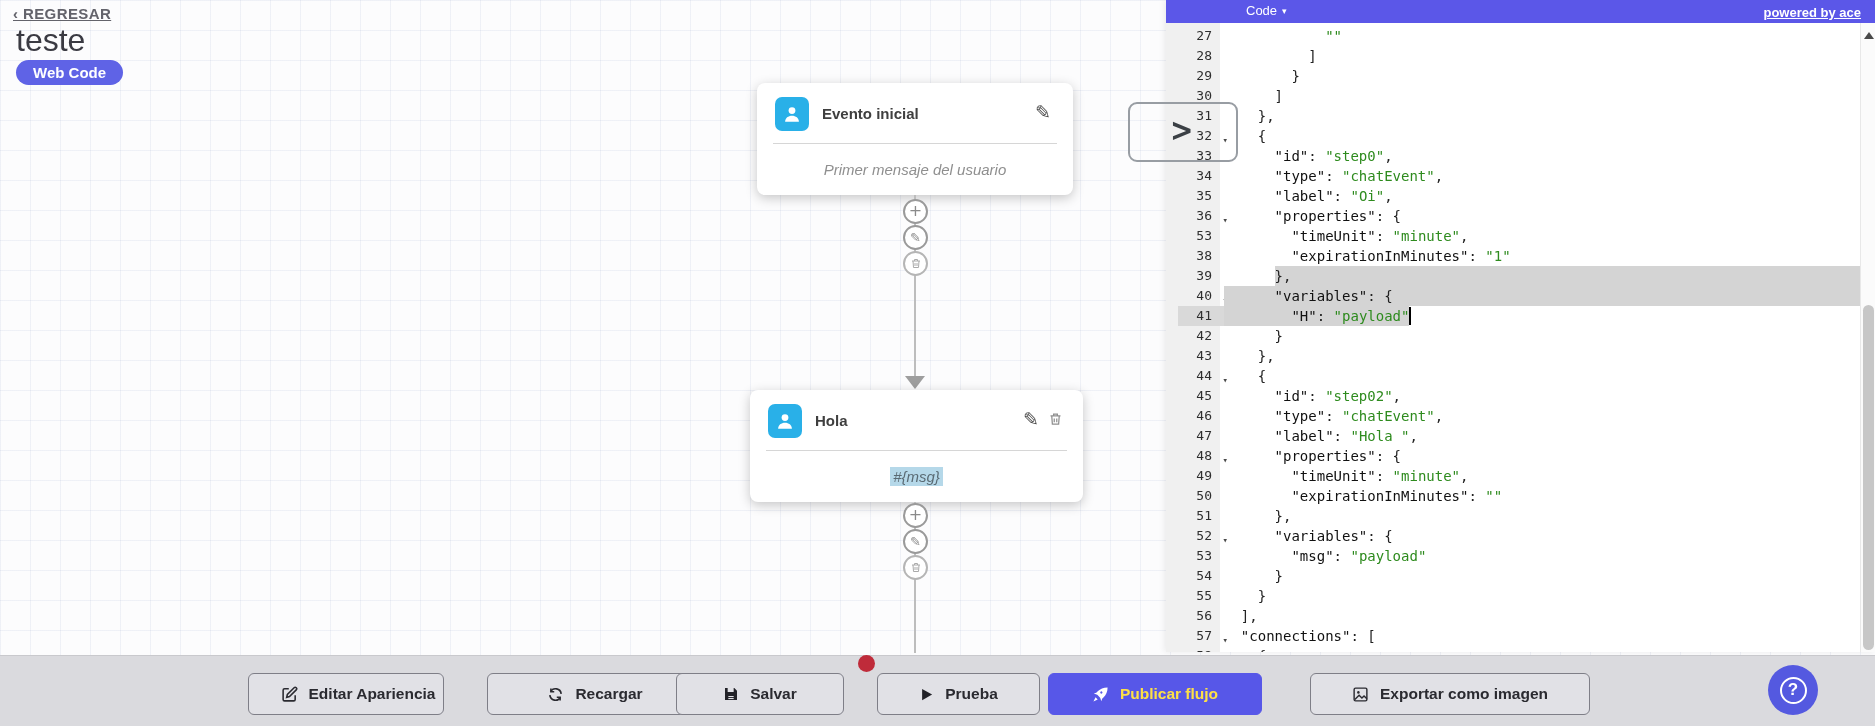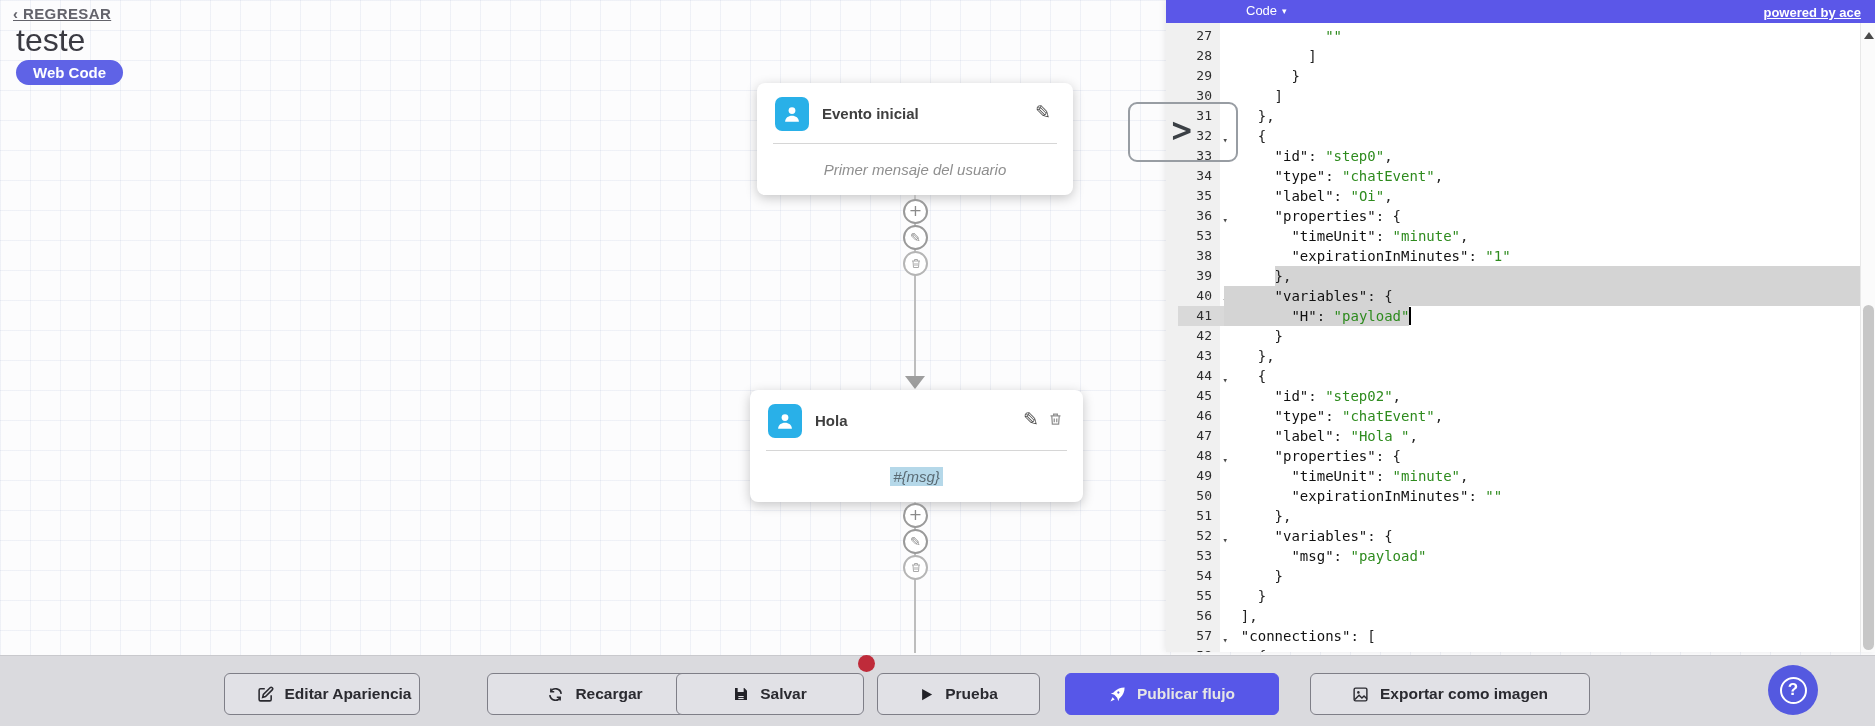--- a/index.html
+++ b/index.html
@@ -91,24 +91,24 @@
   .collapse-chevron { position:absolute; left:40px; top:10px; font-size:28px; font-weight:bold;
     color:#3b4045; transform:scaleY(1.15); font-family:"DejaVu Sans", sans-serif; }
 
   
   .toolbar { position:absolute; left:0; top:655px; width:1875px; height:71px;
     background:#dadade; border-top:1px solid #c9c9cd; }
   .tb-btn { position:absolute; top:17px; height:42px; background:#e1e1e6;
     border:1px solid #7e7e87; border-radius:6px; display:flex; align-items:center; justify-content:center;
     font-size:15.5px; font-weight:bold; color:#2a2a30; cursor:pointer; }
   .tb-btn svg { margin-right:11px; }
-  .tb-btn.primary { background:#5757e8; border-color:#5757e8; color:#e5e5e5;margin-left:17px; }
-  .btn-editar   { left:224px;  width:196px;padding-left:24px; }
+  .tb-btn.primary { background:#5757e8; border-color:#5757e8; color:#fde047; }
+  .btn-editar   { left:248px;  width:196px;padding-left:24px; }
   .btn-recargar { left:487px;  width:216px; }
-  .btn-salvar   { left:676px;  width:188px; }
+  .btn-salvar   { left:676px;  width:168px; }
   .btn-prueba   { left:877px;  width:163px; }
   .btn-publicar { left:1048px; width:214px; }
   .btn-exportar { left:1310px; width:280px; }
   .alert-dot { position:absolute; left:858px; top:655px; width:17px; height:17px;
     background:#bf2b3a; border-radius:50%; }
 
   .help-fab { position:absolute; left:1768px; top:665px; width:50px; height:50px; border-radius:50%;
     background:#5459e0; display:flex; align-items:center; justify-content:center; cursor:pointer; }
   .help-fab .qmark { width:27px; height:27px; border:2.5px solid #fff; border-radius:50%;
     color:#fff; font-size:17px; font-weight:bold; display:flex; align-items:center; justify-content:center; }

